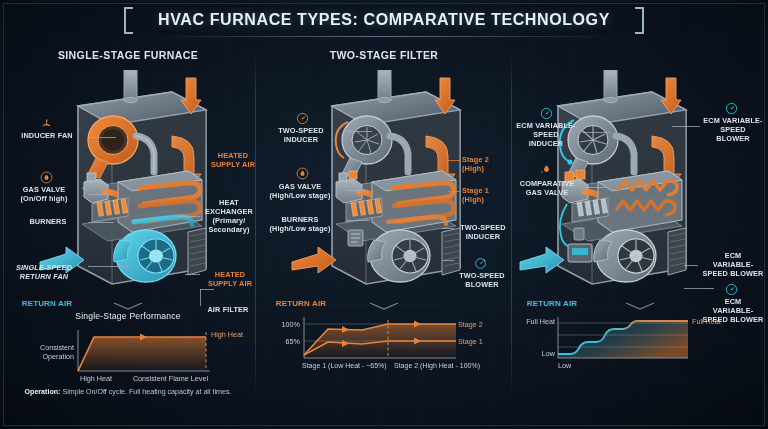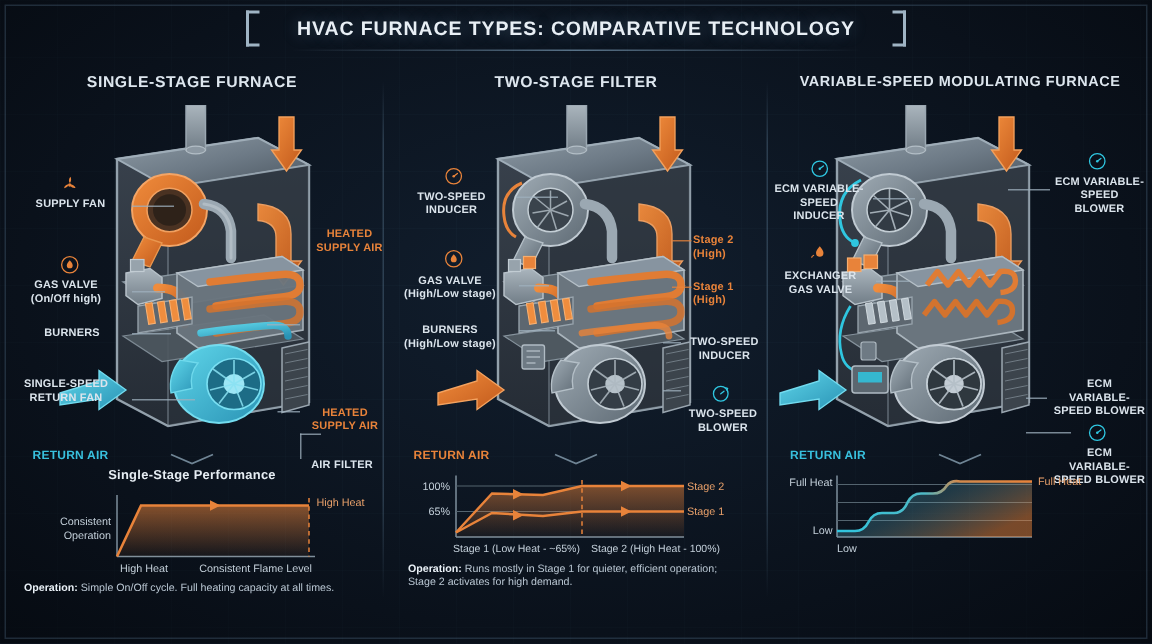--- a/index.html
+++ b/index.html
@@ -39,21 +39,21 @@
     position:relative;
     padding:4px 34px 5px 34px;
   }
   .title-box .brk{
     position:absolute; top:0; width:9px; height:100%;
     border-top:2px solid #9fb4c4; border-bottom:2px solid #9fb4c4;
   }
   .title-box .brk.l{ left:0; border-left:2px solid #9fb4c4; }
   .title-box .brk.r{ right:0; border-right:2px solid #9fb4c4; }
   .title-text{
-    font-size:13px; font-weight:bold; letter-spacing:0.6px;
+    font-size:16px; font-weight:bold; letter-spacing:0.6px;
     color:#e8eff5;
     text-shadow:0 0 10px rgba(140,190,230,0.35);
     white-space:nowrap;
   }
   .title-underline{
     position:absolute; left:30px; right:30px; bottom:-3px; height:1px;
     background:linear-gradient(90deg, transparent, rgba(150,190,220,0.55), transparent);
   }
 
   
@@ -86,27 +86,27 @@
   .ico{ position:absolute; width:13px; height:13px; }
 
   .lead{ position:absolute; background:#9fb0bd; height:1px; opacity:0.75; }
   .lead.v{ width:1px; height:auto; }
 
   
   .chart-panel{
     position:absolute; bottom:8px; left:10px; width:236px; height:110px;
   }
   .chart-title{
-    text-align:center; font-size:8.6px; font-weight:bold;
+    text-align:center; font-size:8.6px; font-weight:normal;
     color:#e6edf3; margin-bottom:3px; letter-spacing:0.2px;
   }
   .chart-area{ position:relative; width:236px; height:60px; }
   .chart-area svg{ display:block; }
   .caption{
-    margin-top:4px; font-size:7.1px;
+    margin-top:4px; text-align:center; font-size:7.1px;
     line-height:1.32; color:#b9c6d2; padding:0 6px;
   }
   .caption b{ color:#eaf1f7; }
   .chev{
     position:absolute; top:-9px; left:50%; transform:translateX(-50%);
     width:30px; height:8px;
   }
 </style>
 </head>
 <body>
@@ -241,56 +241,62 @@
       <svg viewBox="0 0 24 24" width="13" height="13">
           <g fill="#e8833a">
             <path d="M12 11.4a2.1 2.1 0 1 0 0 4.2 2.1 2.1 0 0 0 0-4.2z"></path>
             <path d="M11.4 10.6c-.8-2.6-.4-5.1 1.5-7.2 1.2 2.6 1 5-.4 7.3z"></path>
             <path d="M13.3 12.9c2.7.3 4.7 1.6 5.9 4.2-2.8.4-5-.5-6.5-2.6z"></path>
             <path d="M10.9 13.3c-1.3 2.4-3.2 3.8-6 4.1.9-2.7 2.6-4.1 5.1-4.7z"></path>
           </g>
         </svg>
     </span>
     <div class="lbl c" style="left:6px; top:88px; width:82px;">
-      <span>SUPPLY FAN</span>
+      <span>INDUCER FAN</span>
     </div>
     <div class="lead" style="left:88px; top:93px; width:28px;"></div>
 
     <span class="ico" style="left:40px; top:126px;">
       <svg viewBox="0 0 24 24" width="13" height="13">
           <circle cx="12" cy="12" r="10" fill="none" stroke="#e8833a" stroke-width="1.6"></circle>
           <path d="M12 6.5c2.4 2.6 3.6 4.5 3.6 6.3a3.6 3.6 0 1 1-7.2 0c0-1.8 1.2-3.7 3.6-6.3z" fill="#e8833a"></path>
         </svg>
     </span>
     <div class="lbl c" style="left:0px; top:142px; width:88px;">
       <div>GAS VALVE</div>
       <div class="sub">(On/Off high)</div>
     </div>
     <div class="lead" style="left:88px; top:150px; width:22px;"></div>
 
     <div class="lbl c" style="left:8px; top:174px; width:80px;">
       <span>BURNERS</span>
     </div>
     <div class="lead" style="left:88px; top:178px; width:26px;"></div>
 
-    <div class="lbl c" style="left:0px; top:208px; width:88px;">
+    <div class="lbl c" style="left:0px; top:220px; width:88px;font-style:italic;">
       <div>SINGLE-SPEED</div>
       <div>RETURN FAN</div>
     </div>
     <div class="lead" style="left:88px; top:222px; width:42px;"></div>
 
     <div class="lbl cyan c" style="left:10px; top:255px; width:74px; font-size:8px;">
       <span>RETURN AIR</span>
     </div>
 
     <div class="lbl orange c" style="left:206px; top:108px; width:54px;">
       <div>HEATED</div>
       <div>SUPPLY AIR</div>
     </div>
 
+    <div class="lbl c" style="left:200px; top:155px; width:58px;">
+      <div>HEAT</div>
+      <div>EXCHANGER</div>
+      <div class="sub">(Primary/</div>
+      <div class="sub">Secondary)</div>
+    </div>
     <div class="lead" style="left:178px; top:172px; width:22px;"></div>
 
     <div class="lbl orange c" style="left:202px; top:227px; width:56px;">
       <div>HEATED</div>
       <div>SUPPLY AIR</div>
     </div>
     <div class="lead" style="left:185px; top:230px; width:15px;"></div>
 
     <div class="lbl c" style="left:200px; top:262px; width:56px;">
       <span>AIR FILTER</span>
@@ -533,28 +539,24 @@
           <path d="M148 26.5 L155 30 L148 33.5 Z" fill="#e8833a"></path>
           <line x1="122" y1="9" x2="122" y2="47" stroke="#e8833a" stroke-width="1" stroke-dasharray="3 2.5"></line>
           <text x="34" y="15.5" text-anchor="end" fill="#c3cfd9" font-size="7.2" font-family="Liberation Sans, sans-serif">100%</text>
           <text x="34" y="32.5" text-anchor="end" fill="#c3cfd9" font-size="7.2" font-family="Liberation Sans, sans-serif">65%</text>
           <text x="192" y="15.5" fill="#e8a06a" font-size="7.2" font-family="Liberation Sans, sans-serif">Stage 2</text>
           <text x="192" y="32.5" fill="#e8a06a" font-size="7.2" font-family="Liberation Sans, sans-serif">Stage 1</text>
           <text x="36" y="57" fill="#c3cfd9" font-size="7" font-family="Liberation Sans, sans-serif">Stage 1 (Low Heat - ~65%)</text>
           <text x="128" y="57" fill="#c3cfd9" font-size="7" font-family="Liberation Sans, sans-serif">Stage 2 (High Heat - 100%)</text>
         </svg>
       </div>
-      <div class="caption">
-        <b>Operation:</b><span> Runs mostly in Stage 1 for quieter, efficient operation; Stage 2 activates for high demand.</span>
-      </div>
     </div>
   </div>
 
   <div class="col col3">
-    <div class="col-head">VARIABLE-SPEED MODULATING FURNACE</div>
 
     <div class="art">
       <svg width="256" height="232" viewBox="0 0 256 232">
         <defs>
           <linearGradient id="cab3" x1="0" y1="0" x2="1" y2="1">
             <stop offset="0" stop-color="#8d9aa4"></stop>
               <stop offset="0.5" stop-color="#6d7a86"></stop>
               <stop offset="1" stop-color="#4a555f"></stop>
           </linearGradient>
           <linearGradient id="pnl3" x1="0" y1="0" x2="0" y2="1">
@@ -679,21 +681,21 @@
     </div>
     <div class="lead" style="left:70px; top:88px; width:28px;"></div>
 
     <span class="ico" style="left:28px; top:118px;">
       <svg viewBox="0 0 24 24" width="13" height="13">
           <path d="M12 4c3 3.4 4.6 5.9 4.6 8.2a4.6 4.6 0 1 1-9.2 0C7.4 9.9 9 7.4 12 4z" fill="#e8833a"></path>
           <path d="M5 15 q-3 1 -3 3" stroke="#e8833a" stroke-width="1.4" fill="none"></path>
         </svg>
     </span>
     <div class="lbl c" style="left:-2px; top:136px; width:74px;">
-      <div>EXCHANGER</div>
+      <div>COMPARATIVE</div>
       <div>GAS VALVE</div>
     </div>
     <div class="lead" style="left:72px; top:143px; width:22px;"></div>
 
     <div class="lbl cyan c" style="left:4px; top:255px; width:72px; font-size:8px;">
       <span>RETURN AIR</span>
     </div>
 
     <span class="ico" style="left:213px; top:57px;">
       <svg viewBox="0 0 24 24" width="13" height="13">

